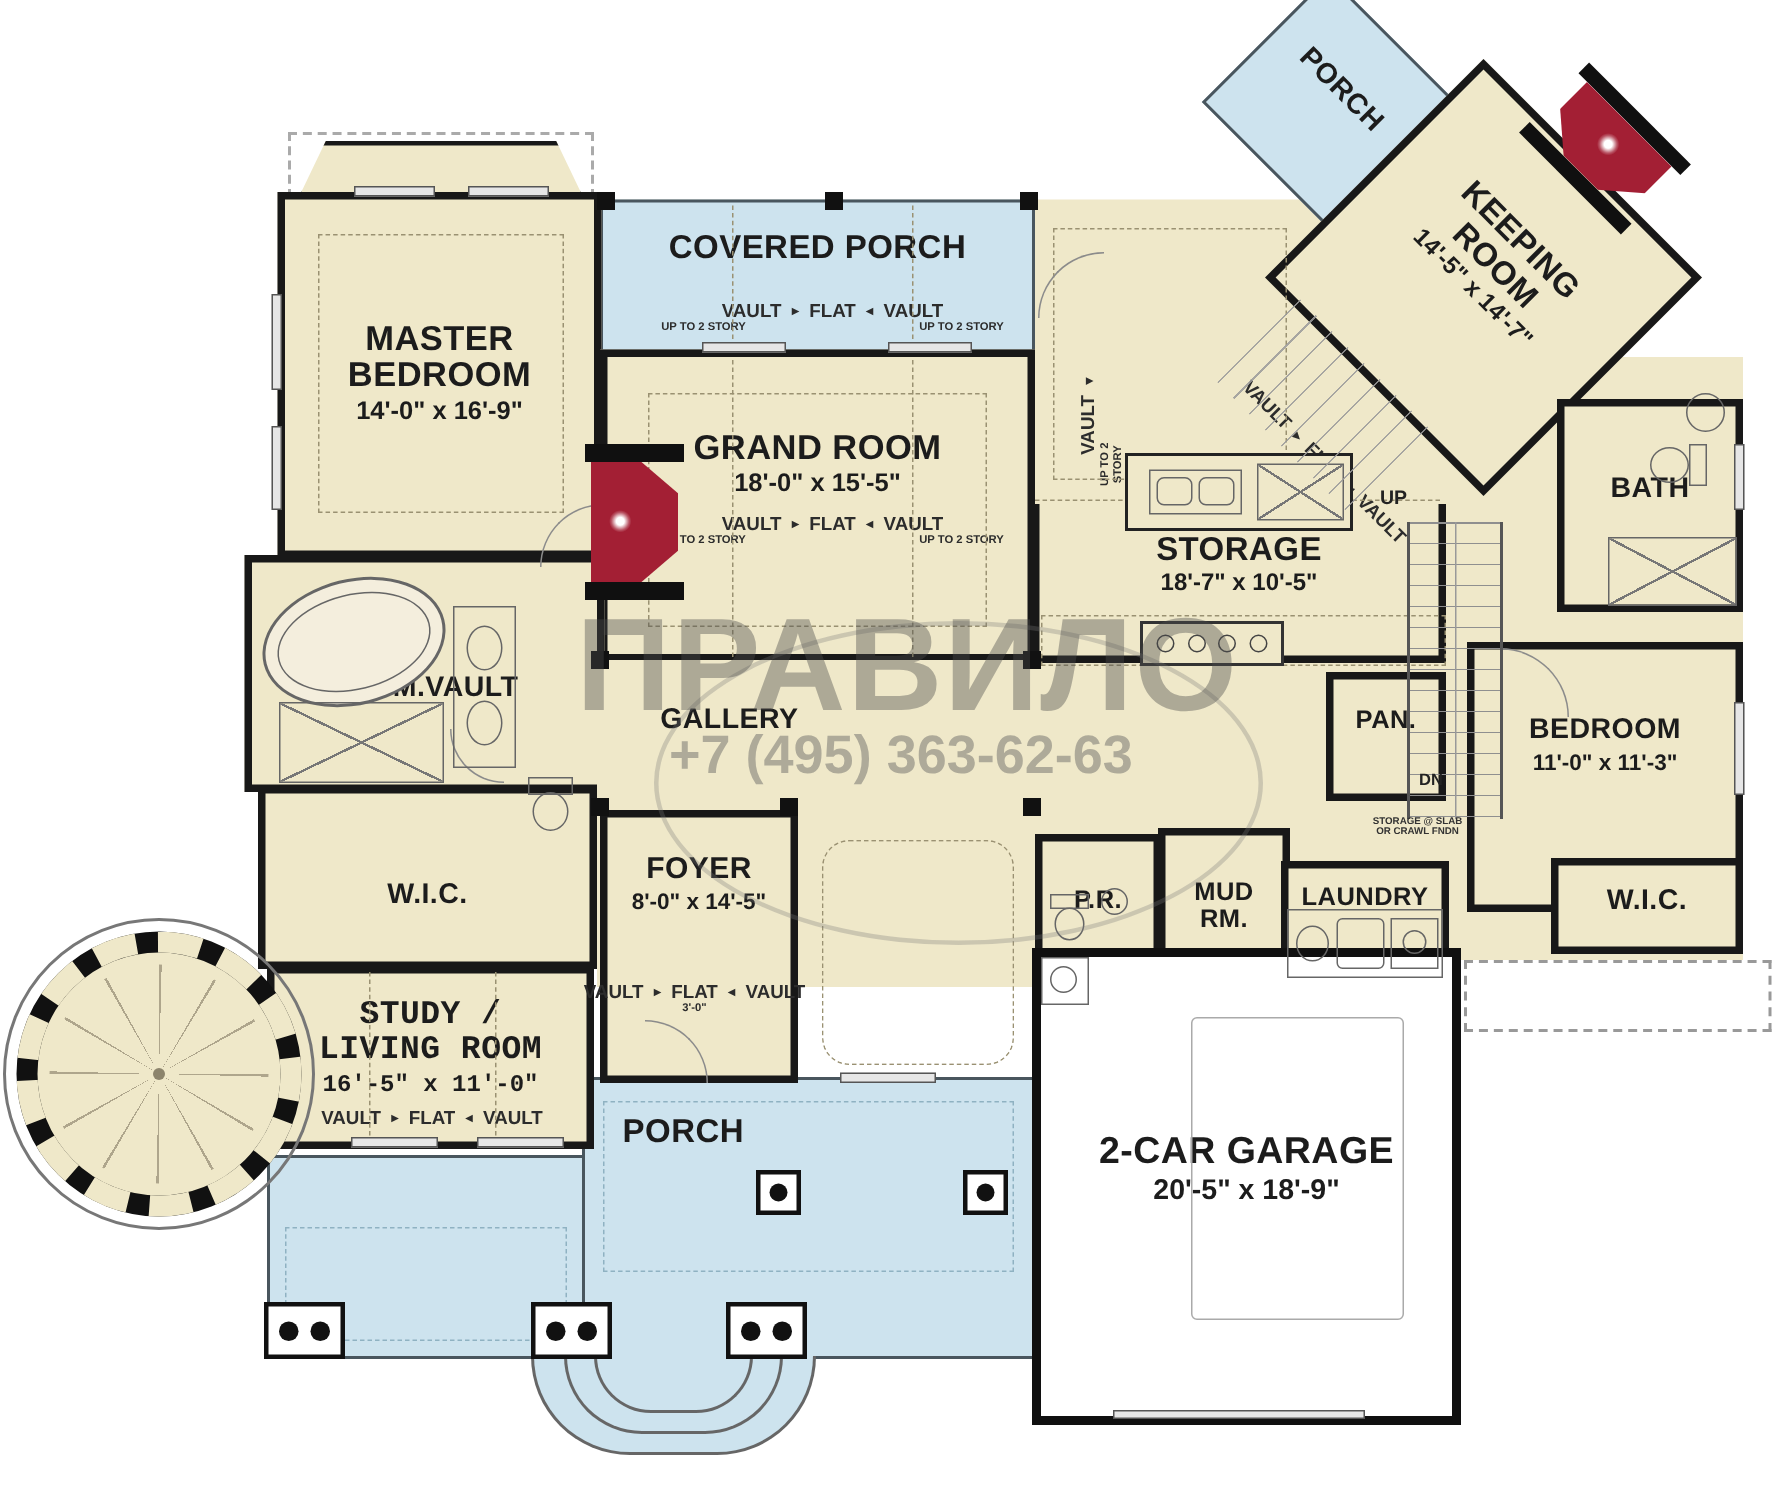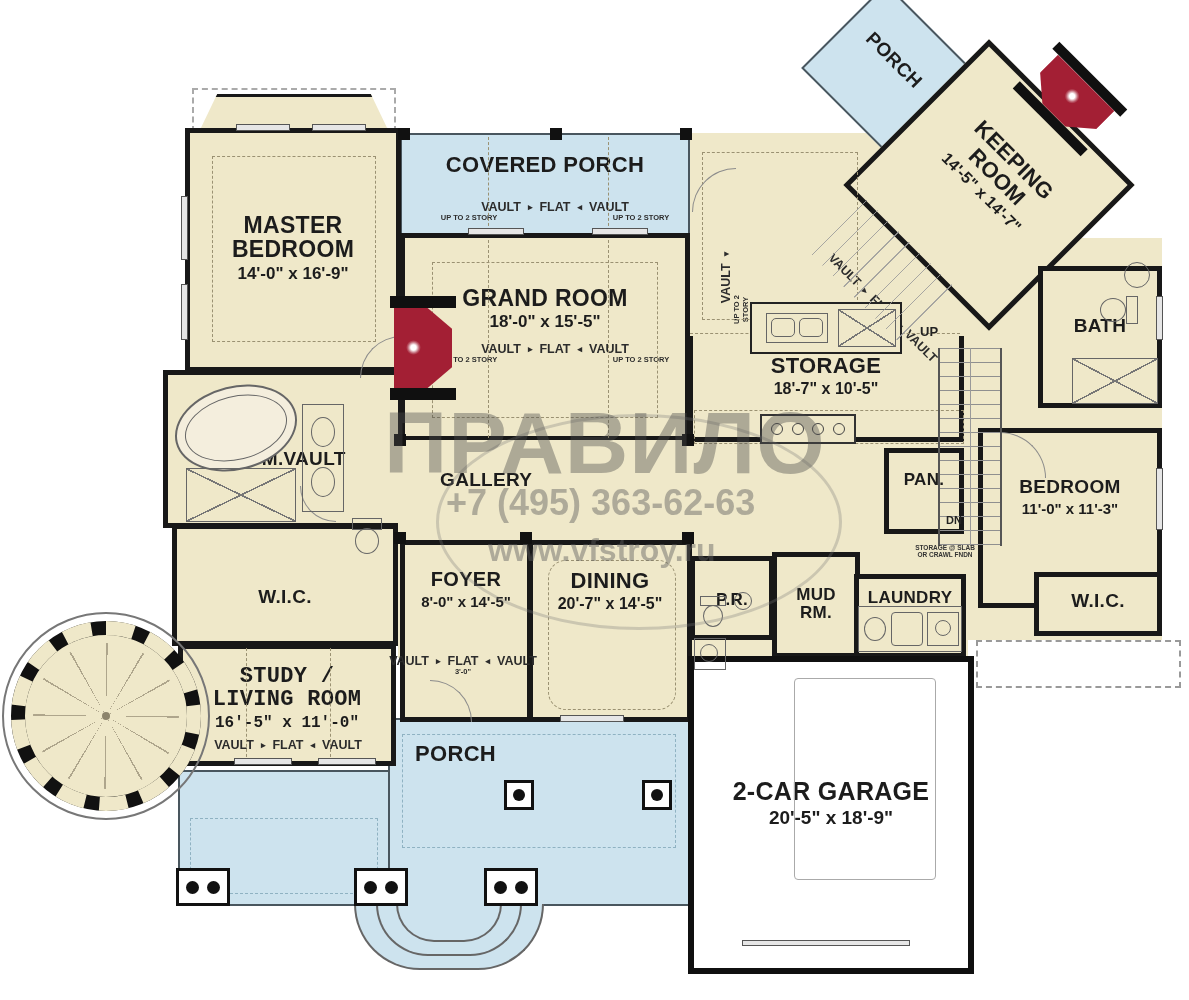--- a/index.html
+++ b/index.html
@@ -171,26 +171,20 @@
         <div class="labelblock" style="top: 52%;">
           <div class="rlabel" data-name="room-label">W.I.C.</div>
         </div>
       </div>
       <div class="room size-lg" data-name="room-foyer" style="left: 400px; top: 540px; width: 132px; height: 182px;">
         <div class="labelblock" style="top: 14%;">
           <div class="rlabel" data-name="room-label">FOYER</div>
           <div class="rdim" data-name="room-dimension">8'-0" x 14'-5"</div>
         </div>
       </div>
-      <div class="room size-xl" data-name="room-dining" style="left: 528px; top: 540px; width: 164px; height: 182px;">
-        <div class="labelblock" style="top: 14%;">
-          <div class="rlabel" data-name="room-label">DINING</div>
-          <div class="rdim" data-name="room-dimension">20'-7" x 14'-5"</div>
-        </div>
-      </div>
       <div class="room size-md" data-name="room-pr" style="left: 690px; top: 556px; width: 84px; height: 84px;">
         <div class="labelblock" style="top: 40%;">
           <div class="rlabel" data-name="room-label">P.R.</div>
         </div>
       </div>
       <div class="room size-md" data-name="room-mud" style="left: 772px; top: 552px; width: 88px; height: 106px;">
         <div class="labelblock" style="top: 30%;">
           <div class="rlabel" data-name="room-label">MUD
 RM.</div>
         </div>
@@ -205,21 +199,21 @@
           <div class="rlabel" data-name="room-label">W.I.C.</div>
         </div>
       </div>
       <div class="room size-xl" data-name="room-study" style="left: 178px; top: 644px; width: 218px; height: 122px;">
         <div class="labelblock" style="top: 14%; font-family: Liberation Mono, monospace;">
           <div class="rlabel" data-name="room-label">STUDY /
 LIVING ROOM</div>
           <div class="rdim" data-name="room-dimension">16'-5" x 11'-0"</div>
         </div>
       </div>
-      <div class="room garage size-xl" data-name="room-garage" style="left: 688px; top: 656px; width: 286px; height: 318px;">
+      <div class="room garage size-xl" data-name="room-garage" style="left: 688px; top: 632px; width: 286px; height: 318px;">
         <div class="labelblock" style="top: 38%;">
           <div class="rlabel" data-name="room-label">2-CAR GARAGE</div>
           <div class="rdim" data-name="room-dimension">20'-5" x 18'-9"</div>
         </div>
       </div>
     </div>
   <div id="notes-layer" data-name="vault-notes-layer">
       <div class="vnote" data-name="vault-note" style="left: 426px; top: 200px; width: 258px;">
         <div class="vrow">
           <span class="vw" data-name="vault-word">VAULT</span>
@@ -438,15 +432,14 @@
 
     <div class="step" data-name="entry-steps" style="left:354px;top:904px;width:190px;height:66px;border-radius:0 0 95px 95px;background:#cde3ee;"></div>
     <div class="step" data-name="entry-steps" style="left:376px;top:904px;width:146px;height:52px;border-radius:0 0 73px 73px;"></div>
     <div class="step" data-name="entry-steps" style="left:396px;top:904px;width:106px;height:38px;border-radius:0 0 53px 53px;"></div>
   </div>
 
   <div id="wm" data-name="watermark">
     <div class="ellipse" data-name="watermark-ellipse"></div>
     <div class="brand" data-name="watermark-brand">ПРАВИЛО</div>
     <div class="phone" data-name="watermark-phone">+7 (495) 363-62-63</div>
-    <div class="site" data-name="watermark-site">www.vfstroy.ru</div>
   </div>
 </div>
 
 </body></html>

